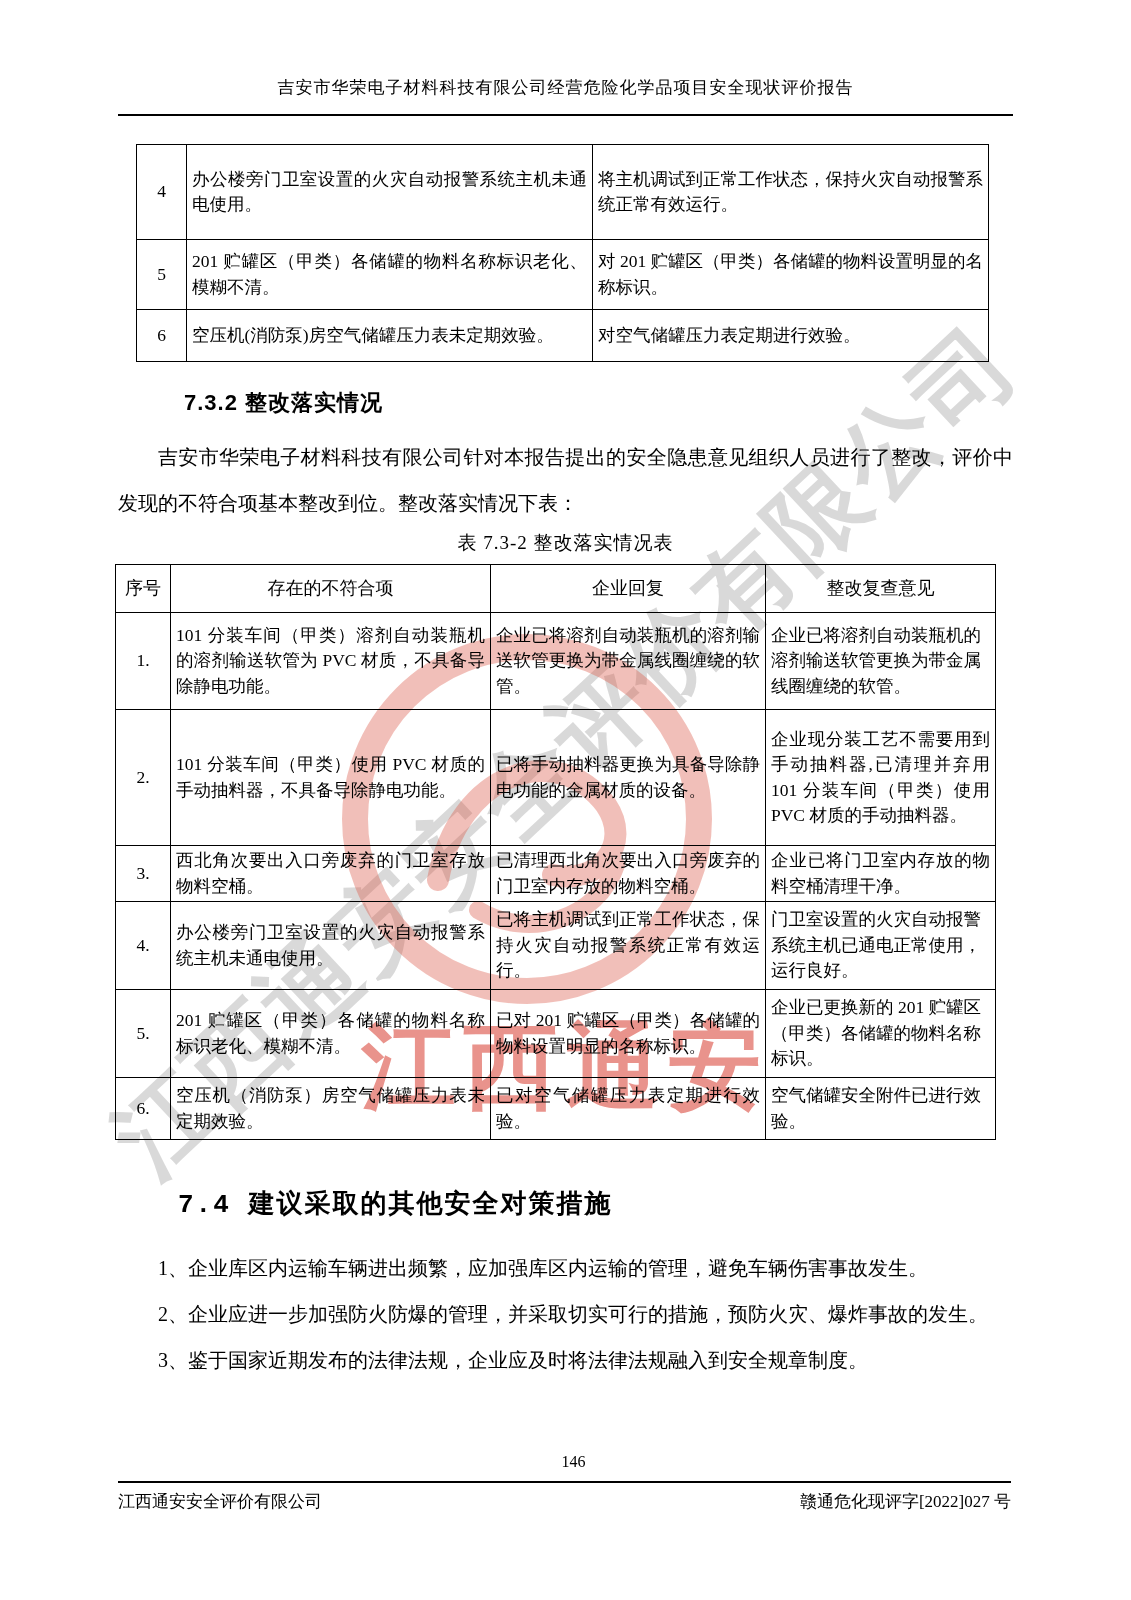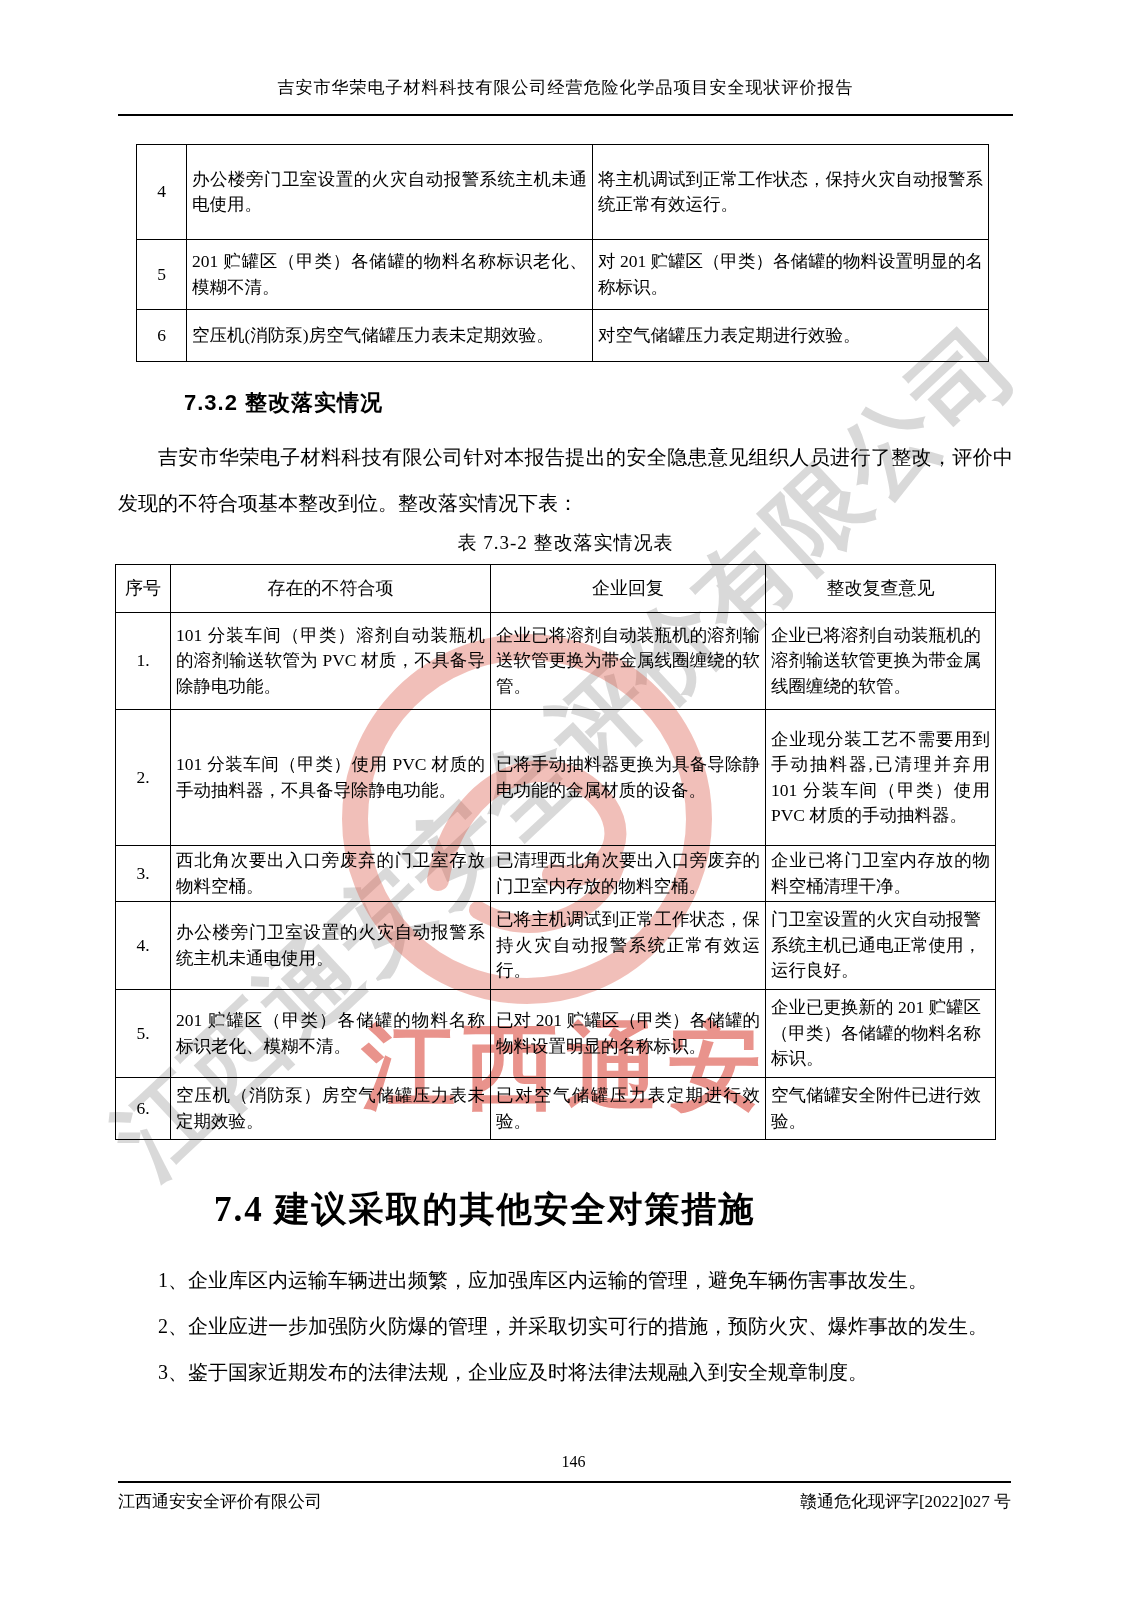--- a/index.html
+++ b/index.html
@@ -79,23 +79,23 @@
   .main-table th { font-weight:normal; text-align:center; font-size:18px; }
   .main-table tbody tr:nth-child(1) { height:97px; }
   .main-table tbody tr:nth-child(2) { height:136px; }
   .main-table tbody tr:nth-child(3) { height:56px; }
   .main-table tbody tr:nth-child(4) { height:88px; }
   .main-table tbody tr:nth-child(5) { height:88px; }
   .main-table tbody tr:nth-child(6) { height:62px; }
   .center-cell { text-align:left; }
 
   .h74 {
-    margin:46px 0 0 96px;
-    font-size:35px; font-weight:bold;
-    font-family:Liberation Serif, serif;
+    margin:46px 0 0 60px;
+    font-size:26px; font-weight:bold;
+    font-family:Liberation Mono, monospace;
     letter-spacing:2px;
   }
   .section74 .para:first-of-type { margin-top:24px; }
 
   .page-number {
     position:absolute; left:16px; right:0; top:1453px;
     text-align:center; font-size:16px; z-index:1;
   }
   .doc-footer {
     position:absolute; left:118px; right:120px; top:1481px;

